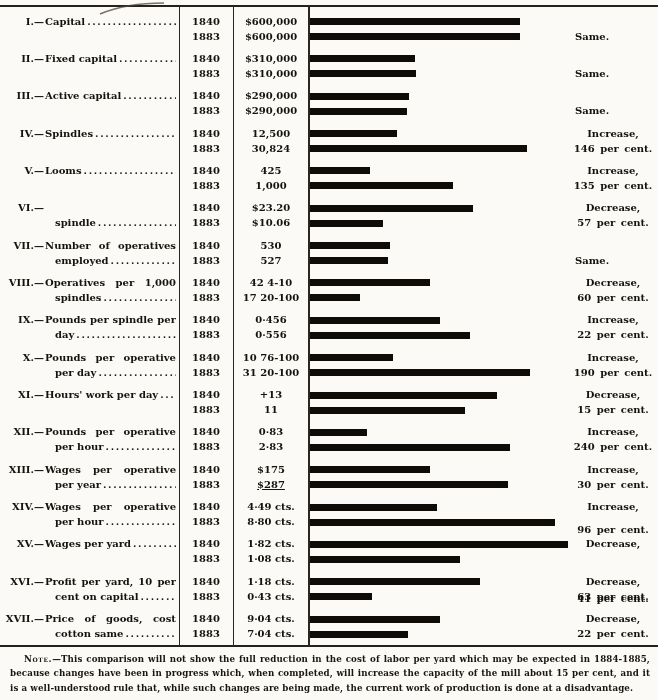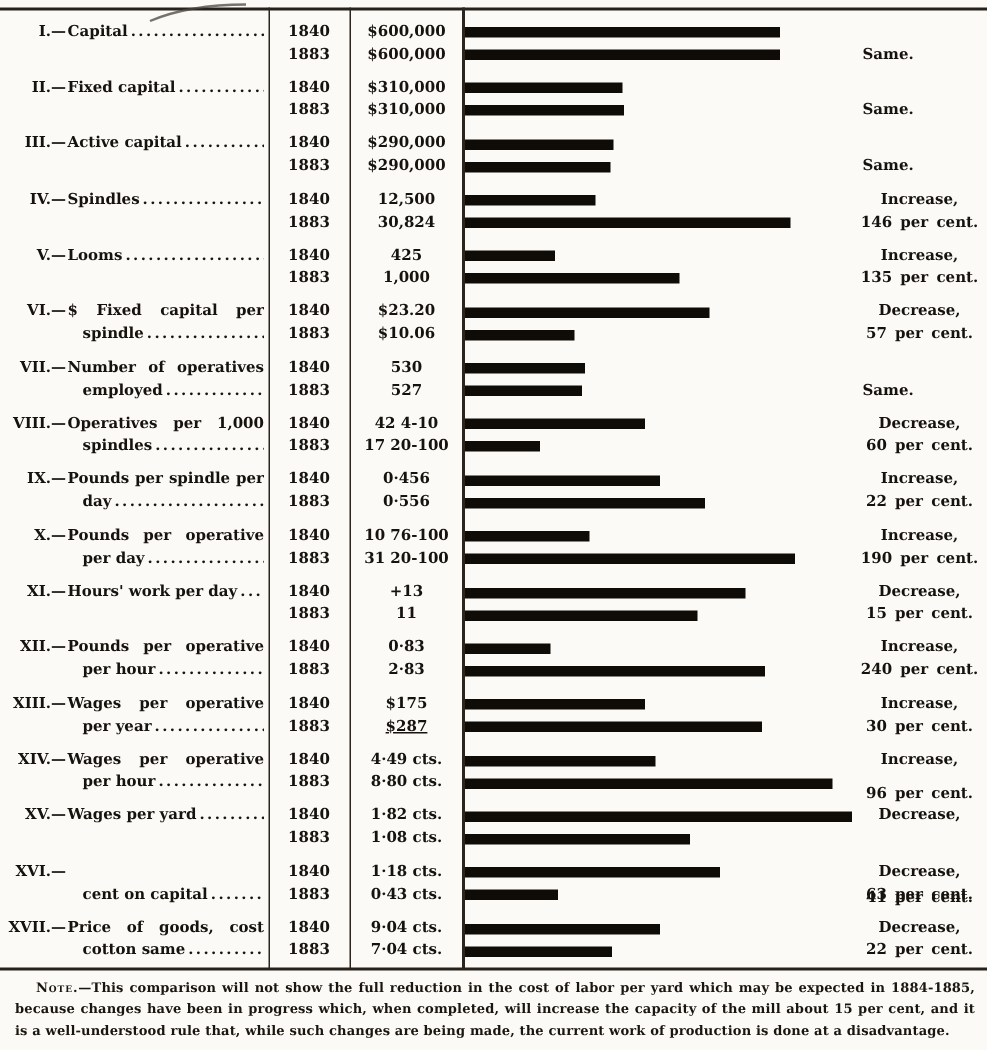--- a/index.html
+++ b/index.html
@@ -100,21 +100,20 @@
         <div class="cell year" style="top: 163.9px;">1840</div>
         <div class="cell val" style="top: 163.9px;">425</div>
         <div class="bar" style="top: 167.4px; width: 60px; background: rgb(15, 12, 8);"></div>
         <div class="cell year" style="top: 178.9px;">1883</div>
         <div class="cell val" style="top: 178.9px;">1,000</div>
         <div class="bar" style="top: 182.4px; width: 143px; background: rgb(15, 12, 8);"></div>
         <div class="cell chg" style="top: 163.9px;">Increase,</div>
         <div class="cell chg pct" style="top: 178.9px;">135 per cent.</div>
         <div class="cell lab" style="top: 201.25px;">
           <span class="num">VI.—</span>
-          <span class="ltxt just">$ Fixed capital per</span>
         </div>
         <div class="cell lab" style="top: 216.25px;">
           <span class="indent"></span>
           <span class="ltxt">spindle</span>
           <span class="leader">......................................................................</span>
         </div>
         <div class="cell year" style="top: 201.25px;">1840</div>
         <div class="cell val" style="top: 201.25px;">$23.20</div>
         <div class="bar" style="top: 204.75px; width: 163px; background: rgb(15, 12, 8);"></div>
         <div class="cell year" style="top: 216.25px;">1883</div>
@@ -261,20 +260,21 @@
         <div class="cell year" style="top: 537.4px;">1840</div>
         <div class="cell val" style="top: 537.4px;">1·82 cts.</div>
         <div class="bar" style="top: 540.9px; width: 258px; background: rgb(15, 12, 8);"></div>
         <div class="cell year" style="top: 552.4px;">1883</div>
         <div class="cell val" style="top: 552.4px;">1·08 cts.</div>
         <div class="bar" style="top: 555.9px; width: 150px; background: rgb(15, 12, 8);"></div>
         <div class="cell chg" style="top: 537.4px;">Decrease,</div>
         <div class="cell chg pct" style="top: 552.4px; margin-top: 40px;">41 per cent.</div>
         <div class="cell lab" style="top: 574.75px;">
           <span class="num">XVI.—</span>
+          <span class="ltxt just">Profit per yard, 10 per</span>
         </div>
         <div class="cell lab" style="top: 589.75px;">
           <span class="indent"></span>
           <span class="ltxt">cent on capital</span>
           <span class="leader">......................................................................</span>
         </div>
         <div class="cell year" style="top: 574.75px;">1840</div>
         <div class="cell val" style="top: 574.75px;">1·18 cts.</div>
         <div class="bar" style="top: 578.25px; width: 170px; background: rgb(15, 12, 8);"></div>
         <div class="cell year" style="top: 589.75px;">1883</div>

